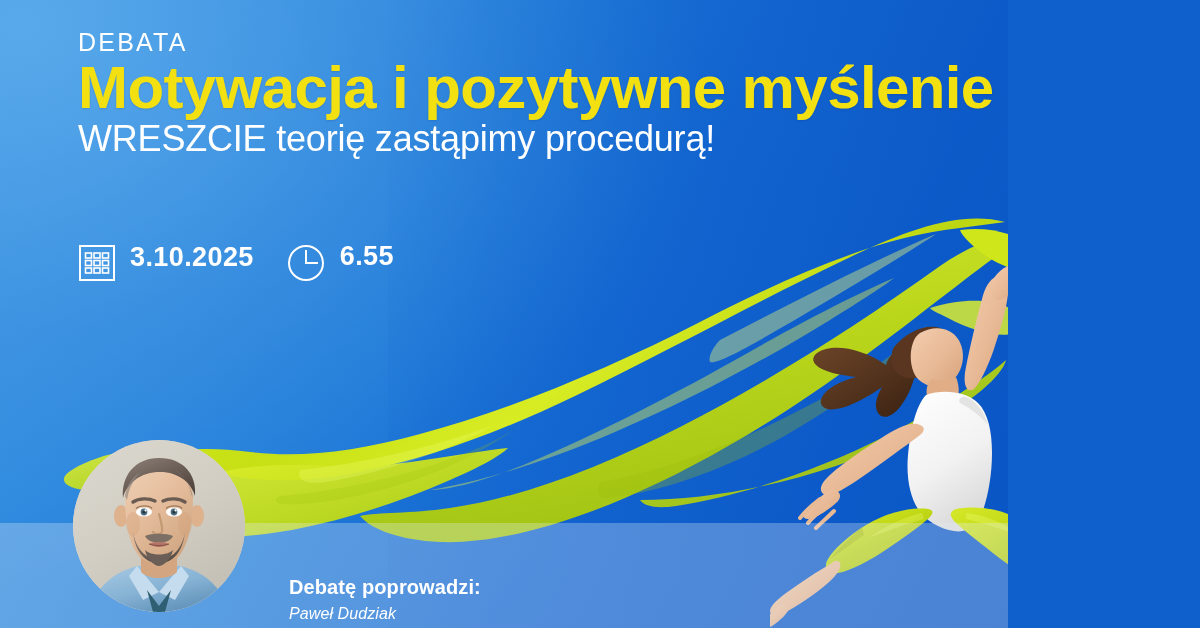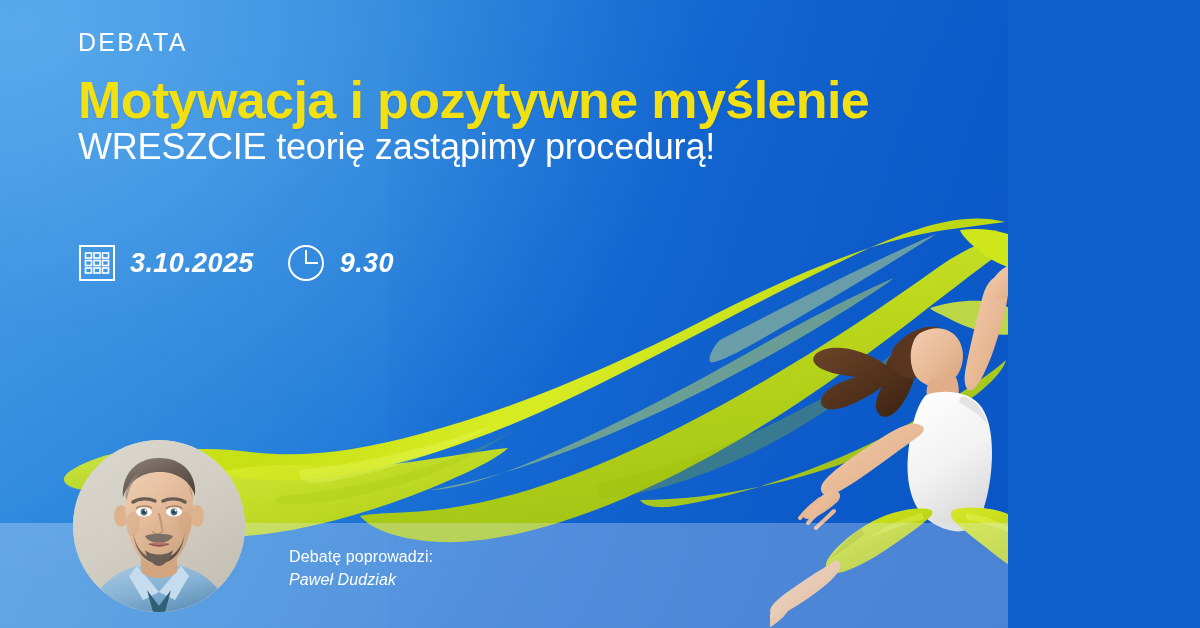--- a/index.html
+++ b/index.html
@@ -40,44 +40,43 @@
     color:#ffffff;
     font-size:25px;
     font-weight:400;
     letter-spacing:2.2px;
     line-height:1;
     padding-bottom:2px;
   }
 
   #title {
     color:#f3e011;
-    font-size:52px;
+    font-size:60px;
     font-weight:700;
     letter-spacing:-0.6px;
     line-height:1.04;
-    margin-top:16px;
     white-space:nowrap;
     text-shadow:0 1px 2px rgba(0,40,110,0.16);
   }
 
   #subtitle {
     color:#ffffff;
     font-size:36px;
     font-weight:400;
     letter-spacing:-0.2px;
     line-height:1.1;
     white-space:nowrap;
   }
 
   
   #meta-row {
     position:absolute; left:78px; top:243px;
     display:flex; align-items:center;
   }
-  .meta-item { display:flex; align-items:center;font-style:italic; }
+  .meta-item { display:flex; align-items:flex-start; }
   .meta-text {
     color:#ffffff;
     font-size:27px;
     font-weight:700;
     letter-spacing:0.4px;
     line-height:1;
     margin-left:14px;
   }
   #clock-item { margin-left:32px; }
 
@@ -98,23 +97,24 @@
     overflow:hidden;
     background:#d7d4cc;
   }
 
   #presenter {
     position:absolute; left:289px; top:546px;
     line-height:1.33;
   }
   #presenter-label {
     color:#ffffff;
-    font-size:16px;
-    font-weight:400;
+    font-size:20px;
+    font-weight:700;
     letter-spacing:0.1px;
+    margin-top:28px;
   }
   #presenter-name {
     color:#ffffff;
     font-size:16px;
     font-weight:400;
     font-style:italic;
     letter-spacing:0.1px;
     margin-top:2px;
   }
 </style>
@@ -312,21 +312,21 @@
         <rect x="24.5" y="24" width="6" height="5" fill="none" stroke="#ffffff" stroke-width="1.6"></rect>
       </svg>
       <span class="meta-text">3.10.2025</span>
     </div>
 
     <div class="meta-item" id="clock-item">
       <svg class="clock-icon" viewBox="0 0 40 40">
         <circle cx="20" cy="20" r="17" fill="none" stroke="#ffffff" stroke-width="2"></circle>
         <path d="M20 8 L20 20 L31 20" fill="none" stroke="#ffffff" stroke-width="2" stroke-linecap="square" stroke-linejoin="miter"></path>
       </svg>
-      <span class="meta-text">9.30</span>
+      <span class="meta-text">6.55</span>
     </div>
 
   </div>
 
   <div id="bottom-bar"></div>
 
   <div id="avatar">
     <svg viewBox="0 0 172 172" width="172" height="172">
       <defs>
         <linearGradient id="bgPhoto" x1="0" y1="0" x2="0.6" y2="1">

